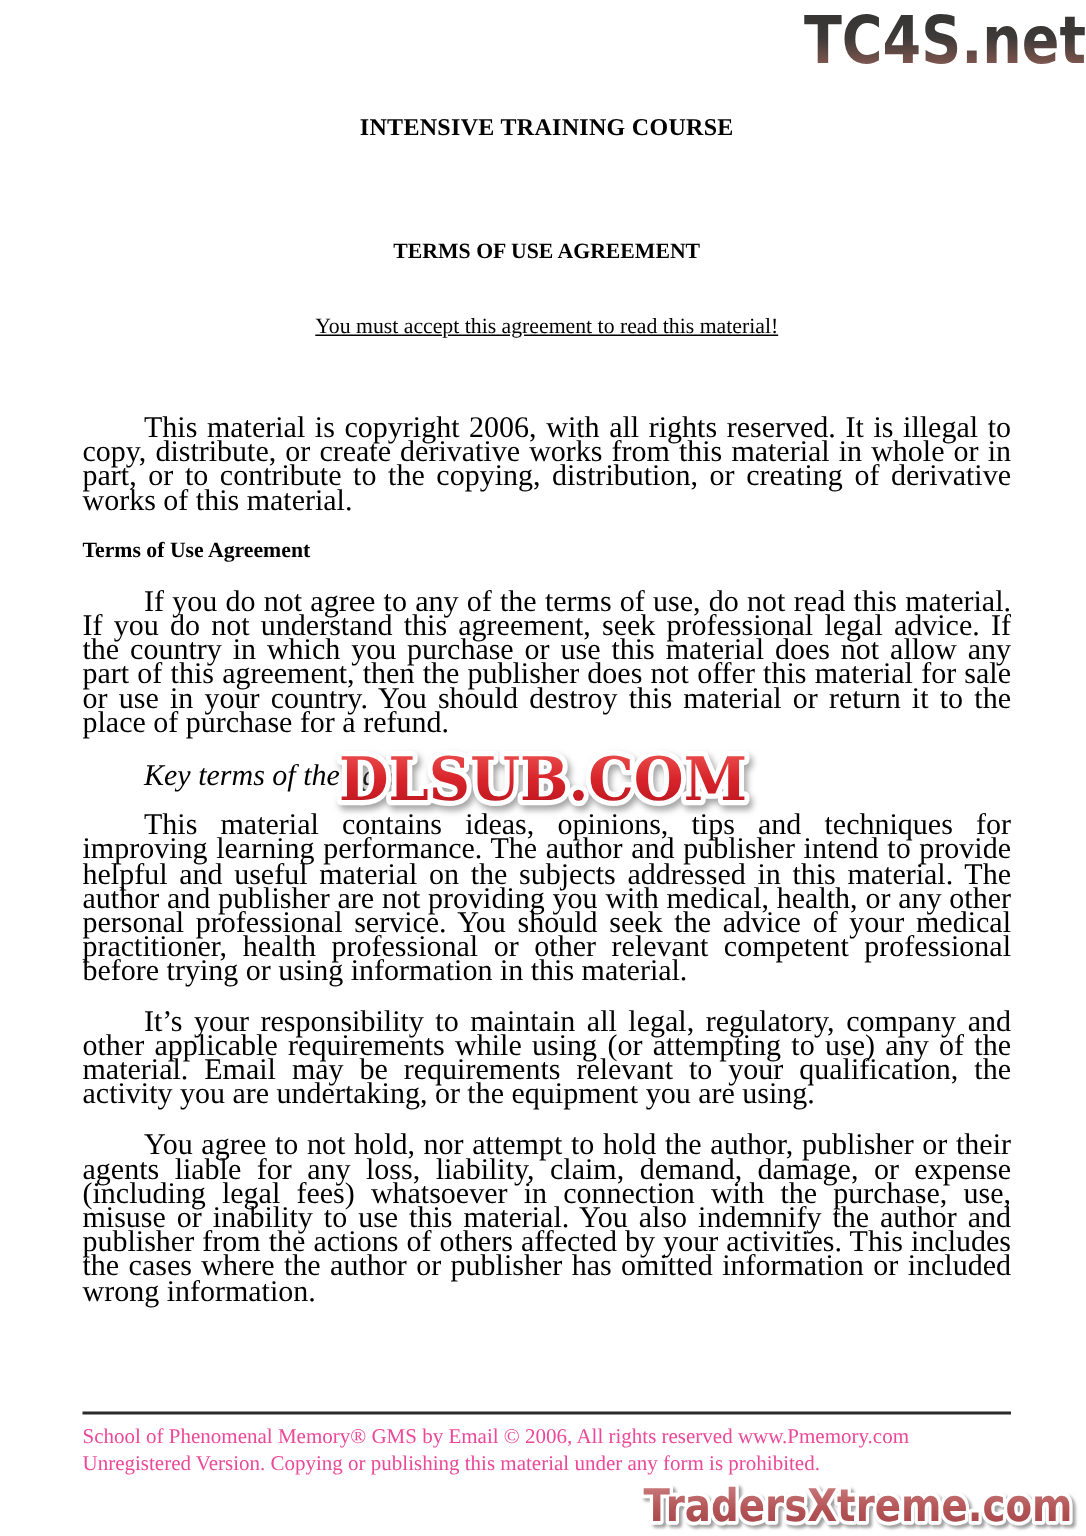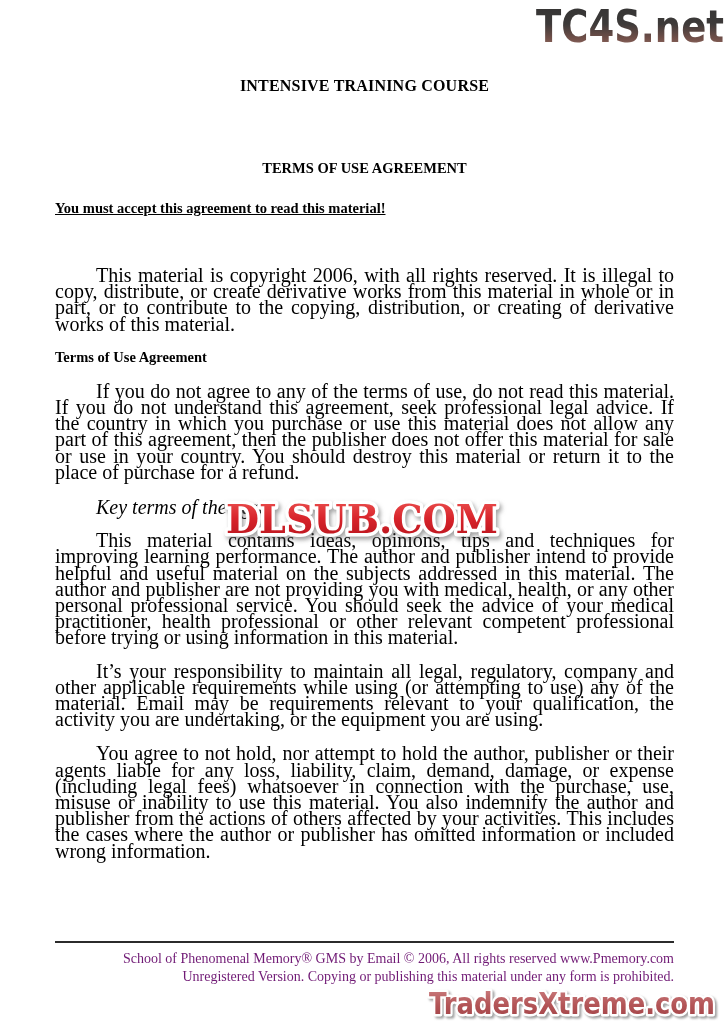--- a/index.html
+++ b/index.html
@@ -29,25 +29,25 @@
     letter-spacing: 0.2px;
   }
   h2.agreement-title {
     margin: 65px 0 0 0;
     text-align: center;
     font-size: 14.5px;
     line-height: 17px;
     font-weight: bold;
   }
   .notice {
-    margin-top: 23px;
-    text-align: left;
+    margin-top: 33px;
+    text-align: center;
     font-size: 14.5px;
     line-height: 17px;
-    font-weight: bold;
+    font-weight: normal;
     text-decoration: underline;
   }
   p.body {
     margin: 17px 0 0 0;
     font-size: 20px;
     line-height: 16.2px;
     text-align: justify;
     text-indent: 41px;
   }
   p.first-para { margin-top: 50px; }
@@ -60,22 +60,22 @@
     font-weight: bold;
     text-align: left;
   }
   .footer {
     position: absolute;
     left: 55px;
     right: 50px;
     top: 941px;
     border-top: 2px solid #2b2b2b;
     padding-top: 7px;
-    text-align: right;
-    color: #701a75;
+    text-align: left;
+    color: #ec4899;
     font-size: 14px;
     line-height: 17.5px;
   }
   .wm { position: absolute; }
   .wm-tc4s { top: 2px; right: -2px; }
   .wm-dlsub {
     left: 216px;
     top: 494px;
     filter: drop-shadow(2px 3px 2px rgba(90,90,90,0.55));
   }

